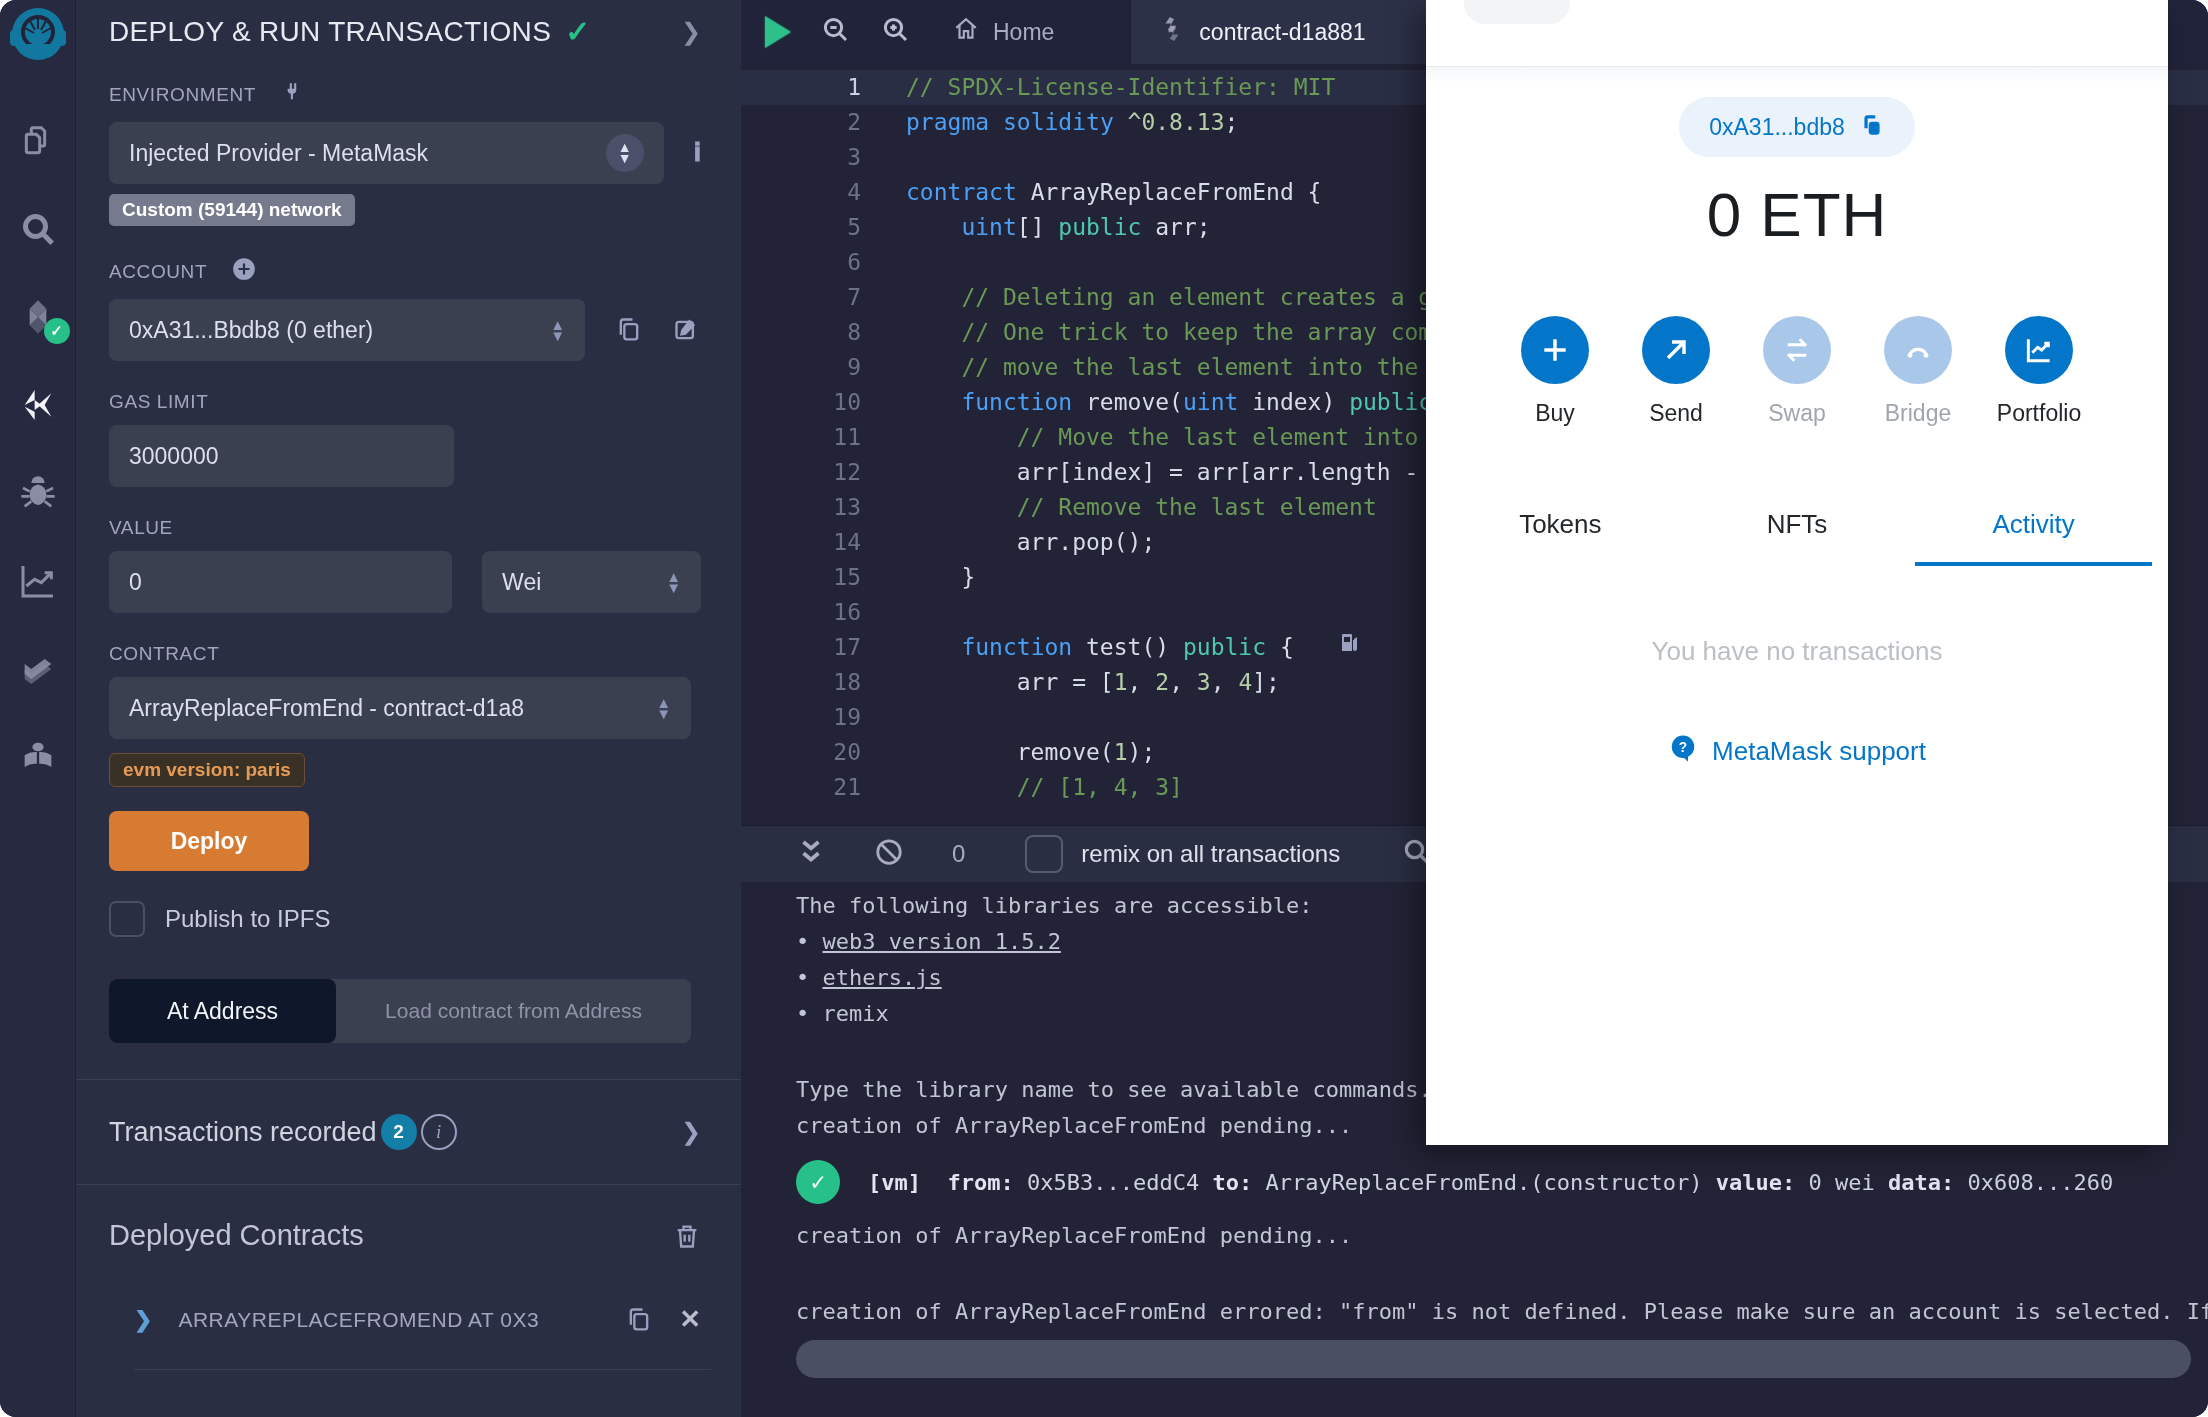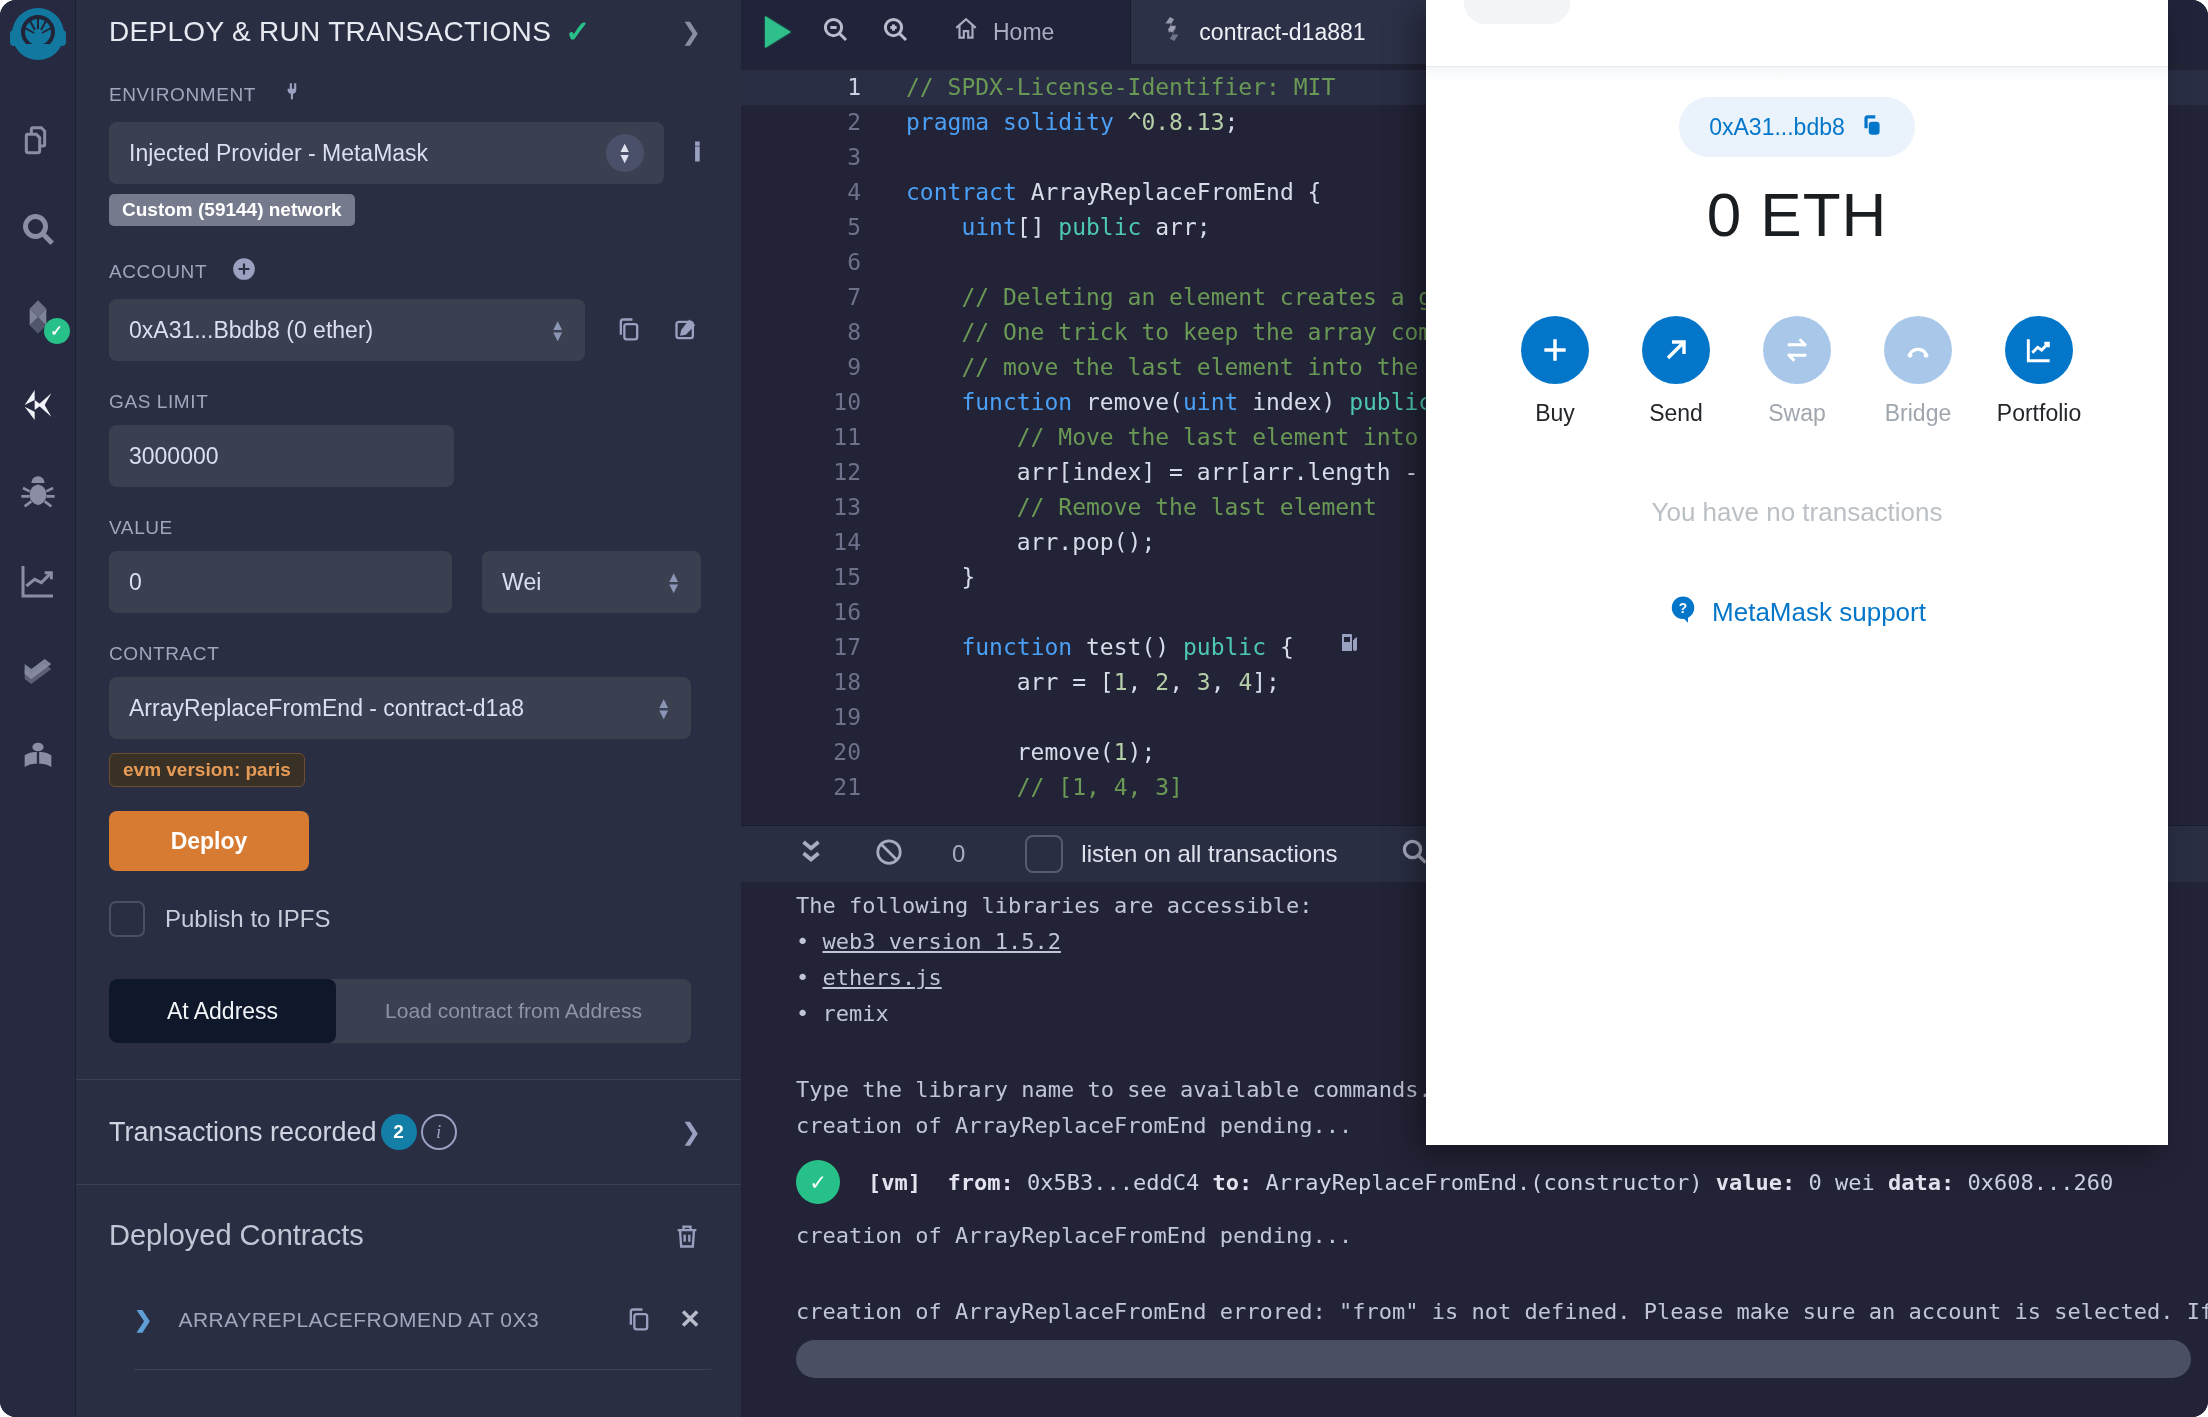--- a/index.html
+++ b/index.html
@@ -417,21 +417,21 @@
         <span><svg viewBox="0 0 24 24" fill="none" stroke="currentColor" stroke-width="3">
               <path d="M6 4l6 5 6-5M6 13l6 5 6-5"></path>
             </svg></span>
         <span><svg viewBox="0 0 24 24" fill="none" stroke="currentColor" stroke-width="2.2">
               <circle cx="12" cy="12" r="9"></circle>
               <path d="M6 6l12 12"></path>
             </svg></span>
         <span class="term-count">0</span>
         <span class="term-listen">
           <span class="term-cb"></span>
-          <span class="term-listen-label">listen on all transactions</span>
+          <span class="term-listen-label">remix on all transactions</span>
         </span>
         <span class="term-search"><svg viewBox="0 0 24 24" fill="none" stroke="currentColor" stroke-width="2.6">
               <circle cx="10" cy="10" r="6.5"></circle>
               <path d="M15 15l5.5 5.5"></path>
             </svg></span>
       </div>
       <div class="term-body"><div class="tline">The following libraries are accessible:</div><div class="tline">• <span class="tlink">web3 version 1.5.2</span></div><div class="tline">• <span class="tlink">ethers.js</span></div><div class="tline">• <span>remix</span></div><div class="t-gap"></div><div class="tline">Type the library name to see available commands.</div><div class="tline">creation of ArrayReplaceFromEnd pending...</div><div class="vm-row"><span class="vm-check">✓</span><span class="vm-text"><b>[vm]</b><span>  </span><b>from:</b><span> 0x5B3...eddC4 </span><b>to:</b><span> ArrayReplaceFromEnd.(constructor) </span><b>value:</b><span> 0 wei </span><b>data:</b><span> 0x608...260 </span></span></div><div class="tline t-m1">creation of ArrayReplaceFromEnd pending...</div><div class="tline t-m2">creation of ArrayReplaceFromEnd errored: "from" is not defined. Please make sure an account is selected. If </div><div class="t-bar"></div><div class="tline t-m3">creation of ArrayReplaceFromEnd pending...</div></div>
     </div>
   </main>
 
@@ -487,20 +487,25 @@
             <div class="mm-act-circ">
               <svg viewBox="0 0 24 24" fill="none" stroke="currentColor" stroke-width="2.2">
                 <path d="M4 4v16h16"></path>
                 <path d="M7 14l4-4 3 2 5-5"></path>
                 <path d="M16 7h3v3"></path>
               </svg>
             </div>
             <div class="mm-act-label">Portfolio</div>
           </div>
         </div>
+      <div class="mm-tabs">
+          <div class="mm-tab">Tokens</div>
+          <div class="mm-tab">NFTs</div>
+          <div class="mm-tab active">Activity</div>
+        </div>
       <div class="mm-empty">You have no transactions</div>
       <div class="mm-support">
         <span><svg viewBox="0 0 24 24" fill="#0376c9">
               <path d="M12 2a9 9 0 0 0-9 9 9 9 0 0 0 9 9h1l3 3v-4.1A9 9 0 0 0 21 11a9 9 0 0 0-9-9z"></path>
               <text x="12" y="15" font-size="11" fill="#fff" text-anchor="middle" font-family="Liberation Sans,sans-serif" font-weight="bold">?</text>
             </svg></span>
         <span>MetaMask support</span>
       </div>
     </div>
   </div>

